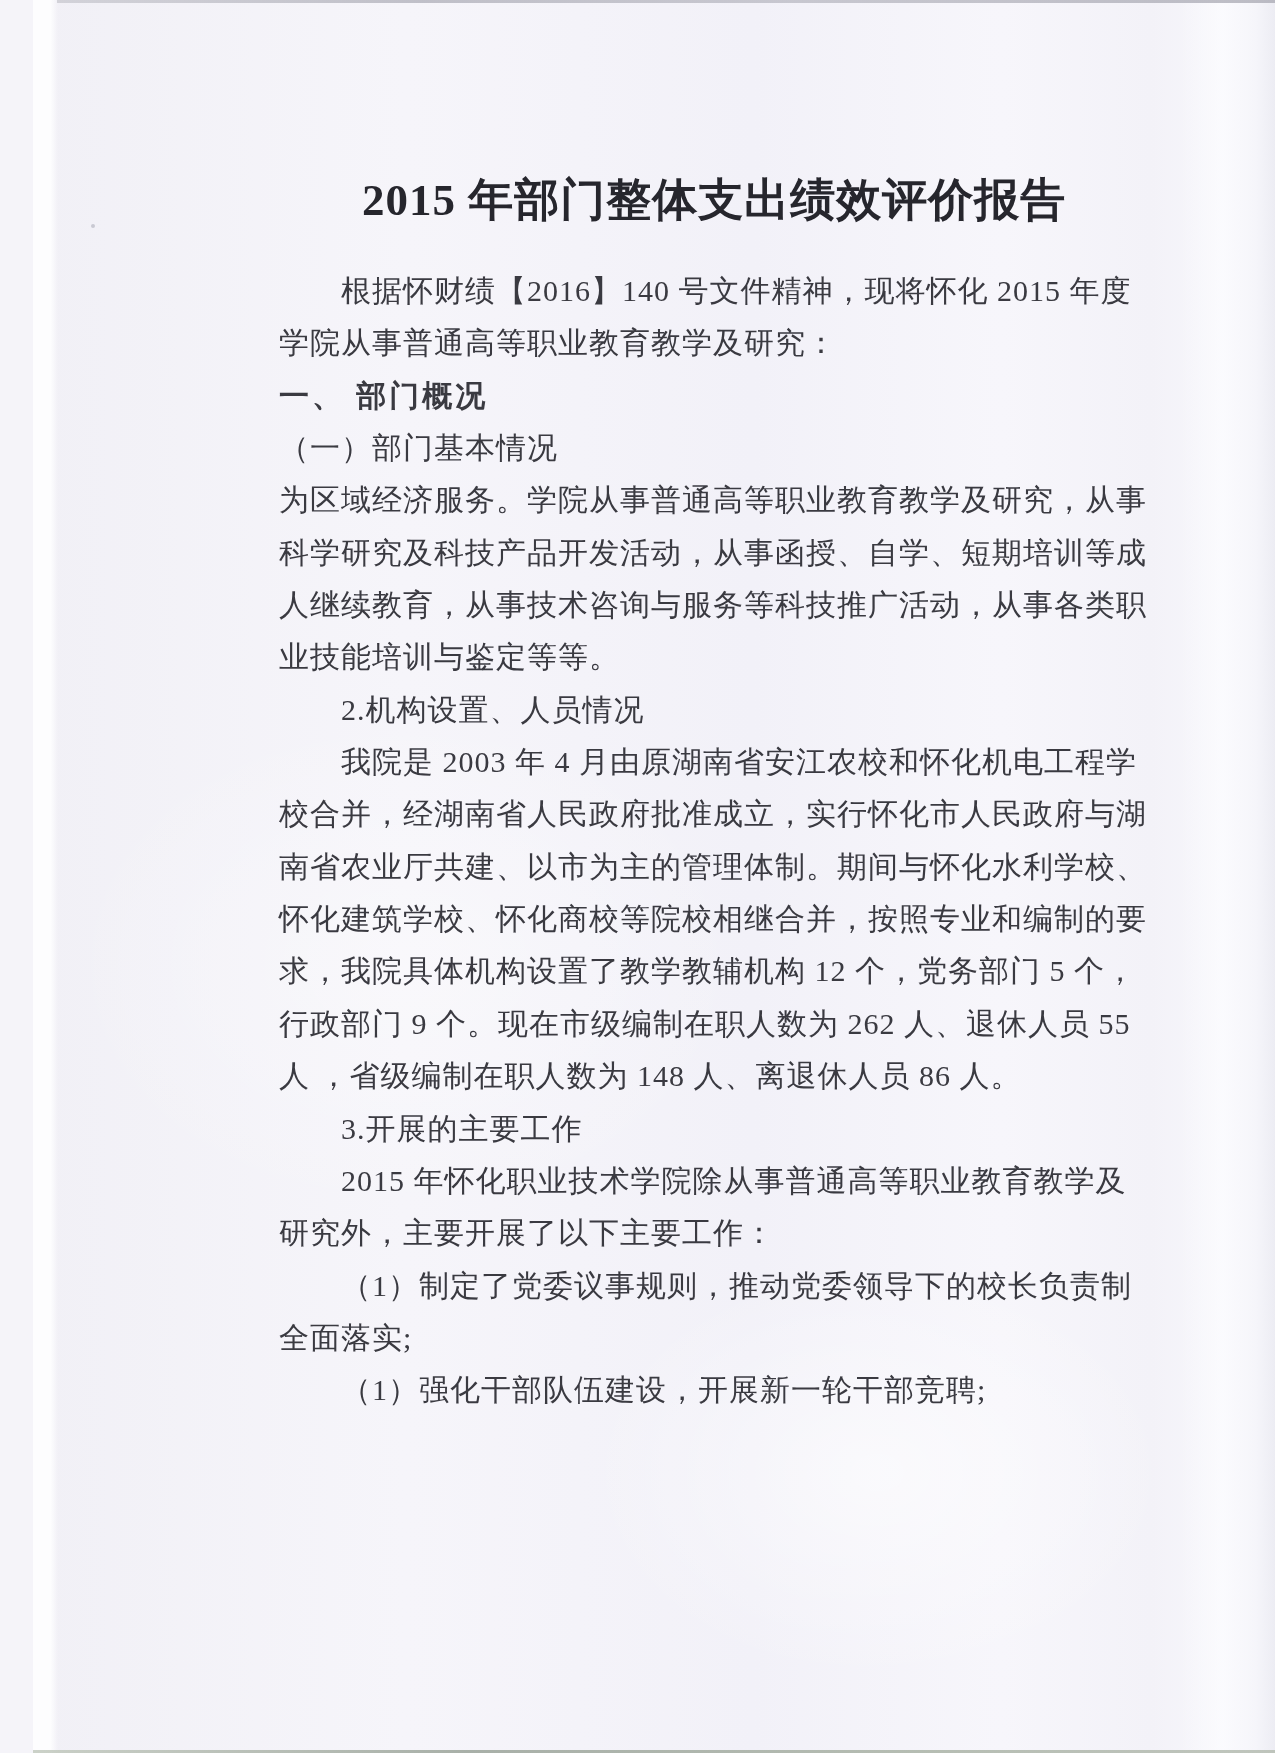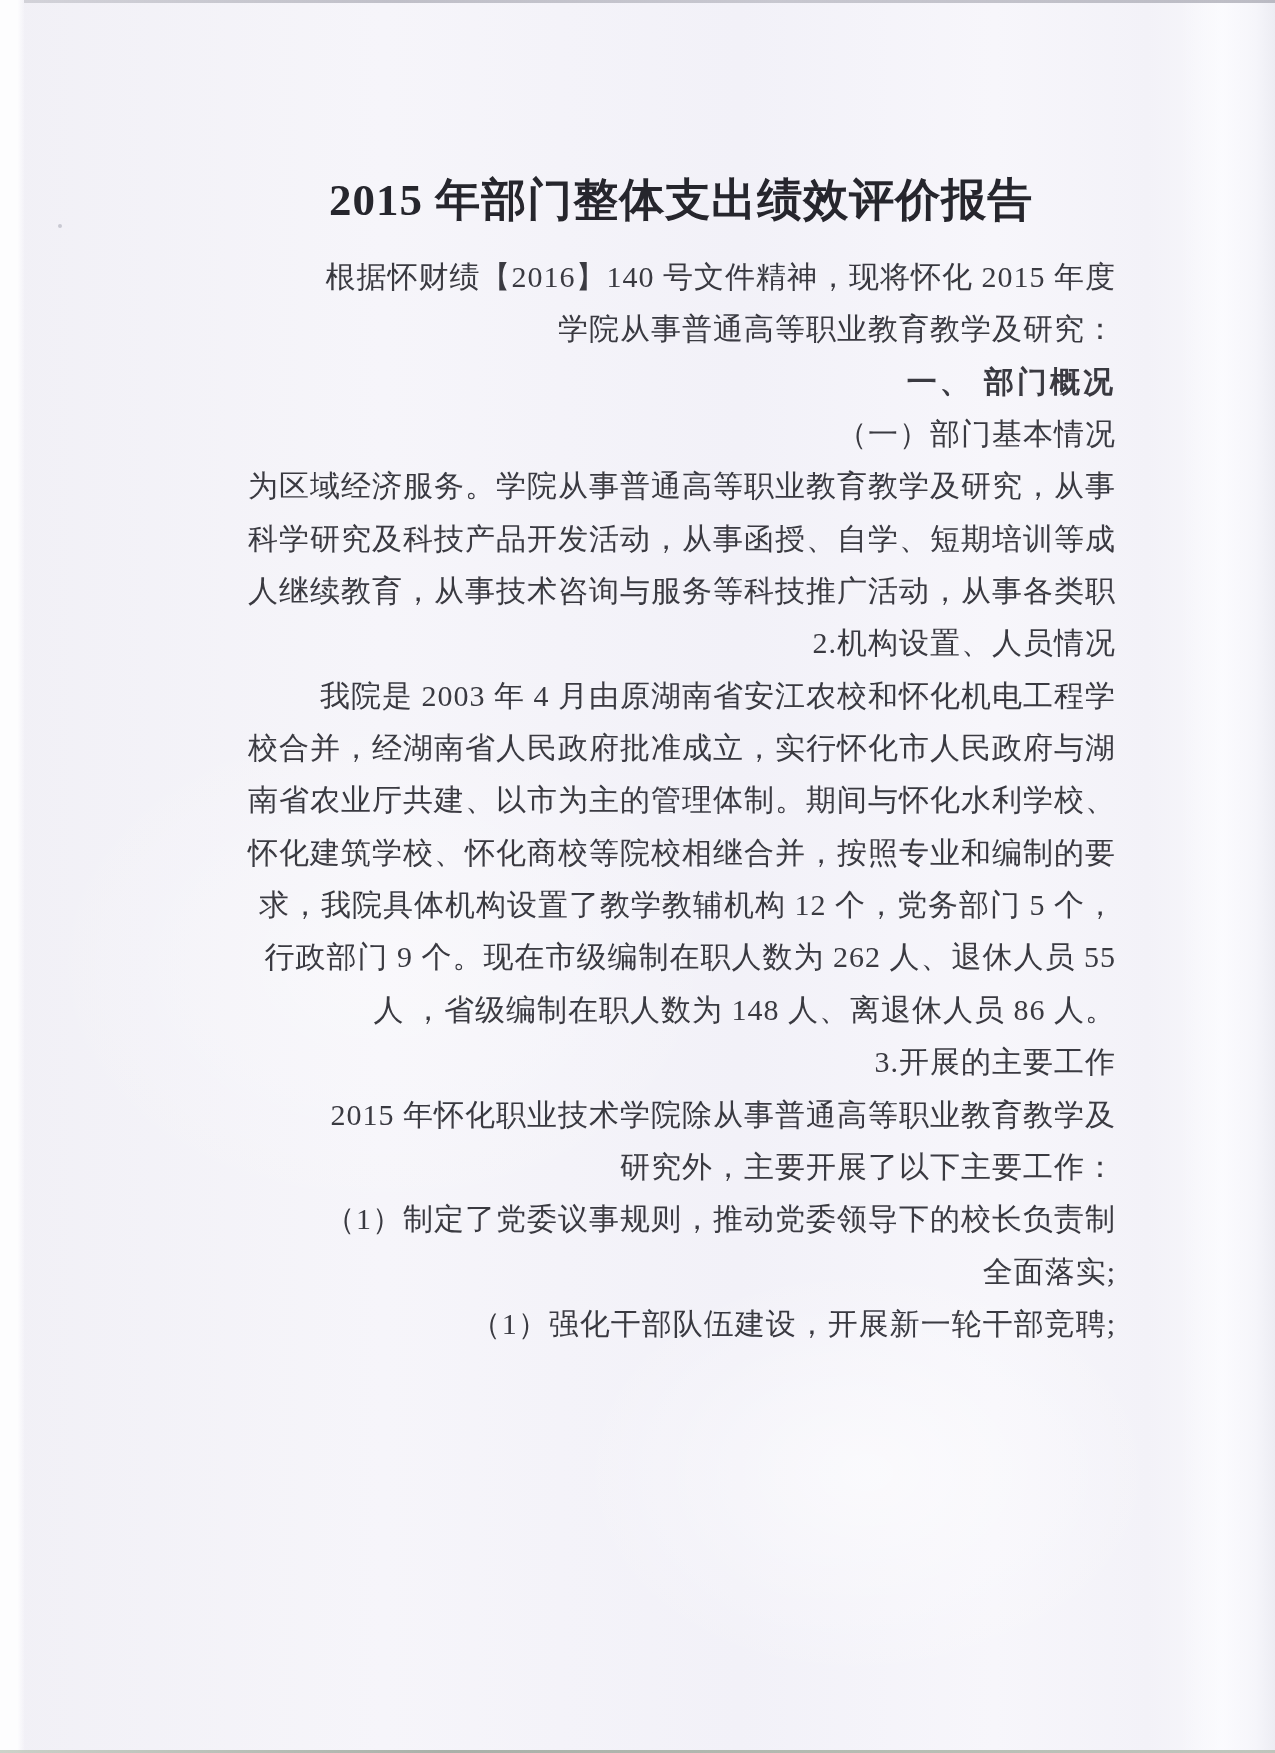--- a/index.html
+++ b/index.html
@@ -16,20 +16,21 @@
   }
   
   .scan-page {
     position: absolute;
     inset: 0;
     background:
       radial-gradient(ellipse 420px 300px at 68% 84%, rgba(255,255,255,0.55), rgba(255,255,255,0) 70%),
       radial-gradient(ellipse 500px 380px at 30% 55%, rgba(255,255,255,0.35), rgba(255,255,255,0) 70%),
       linear-gradient(90deg, #f1f0f6 0%, #f6f5fa 30%, #f2f1f8 58%, #f7f6fb 78%, #f3f2f8 90%, #fafafd 100%),
       #f5f4f9;
+    margin-left: 33px;
   }
   
   .edge-top {
     position: absolute;
     top: 0; left: 24px; right: 0;
     height: 3px;
     background: linear-gradient(90deg, #c8c8cf, #aeaeb8 30%, #b9b9c2 60%, #a8a8b2 100%);
     opacity: 0.75;
   }
   .edge-left-strip {
@@ -68,26 +69,25 @@
     font-size: 45px;
     font-weight: bold;
     letter-spacing: 1px;
     color: #26262d;
     white-space: nowrap;
   }
 
   .content {
     position: absolute;
     left: 246px;
-    top: 251px;
+    top: 265px;
     width: 870px;
     font-size: 30px;
     color: #3a3a41;
     letter-spacing: 1px;
-    text-align: right;
   }
   .line {
     height: 52.35px;
     line-height: 52.35px;
     white-space: nowrap;
   }
   .line.indent {
     padding-left: 62px;
   }
   .line.bold {
@@ -109,20 +109,21 @@
   <h1 class="doc-title">2015 年部门整体支出绩效评价报告</h1>
 
   <div class="content" id="lines">
       <div class="line indent">根据怀财绩【2016】140 号文件精神，现将怀化 2015 年度</div>
       <div class="line">学院从事普通高等职业教育教学及研究：</div>
       <div class="line bold">一、 部门概况</div>
       <div class="line">（一）部门基本情况</div>
       <div class="line">为区域经济服务。学院从事普通高等职业教育教学及研究，从事</div>
       <div class="line">科学研究及科技产品开发活动，从事函授、自学、短期培训等成</div>
       <div class="line">人继续教育，从事技术咨询与服务等科技推广活动，从事各类职</div>
+      <div class="line">业技能培训与鉴定等等。</div>
       <div class="line indent">2.机构设置、人员情况</div>
       <div class="line indent">我院是 2003 年 4 月由原湖南省安江农校和怀化机电工程学</div>
       <div class="line">校合并，经湖南省人民政府批准成立，实行怀化市人民政府与湖</div>
       <div class="line">南省农业厅共建、以市为主的管理体制。期间与怀化水利学校、</div>
       <div class="line">怀化建筑学校、怀化商校等院校相继合并，按照专业和编制的要</div>
       <div class="line">求，我院具体机构设置了教学教辅机构 12 个，党务部门 5 个，</div>
       <div class="line">行政部门 9 个。现在市级编制在职人数为 262 人、退休人员 55</div>
       <div class="line">人 ，省级编制在职人数为 148 人、离退休人员 86 人。</div>
       <div class="line indent">3.开展的主要工作</div>
       <div class="line indent">2015 年怀化职业技术学院除从事普通高等职业教育教学及</div>

